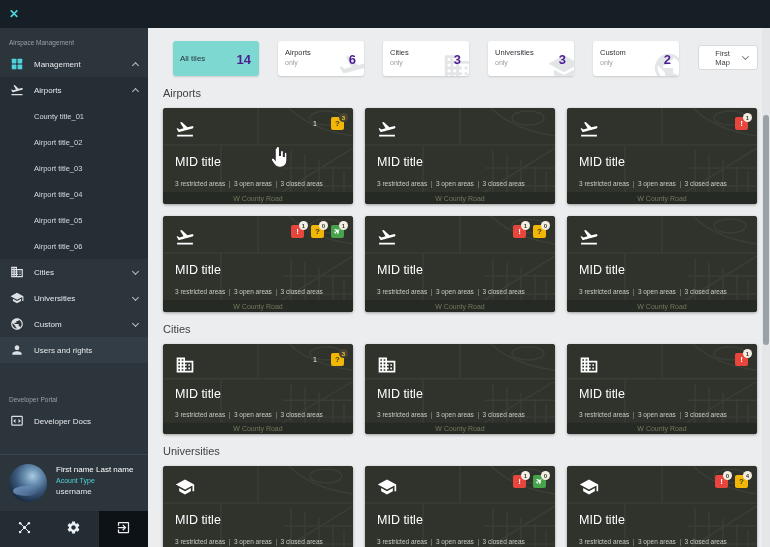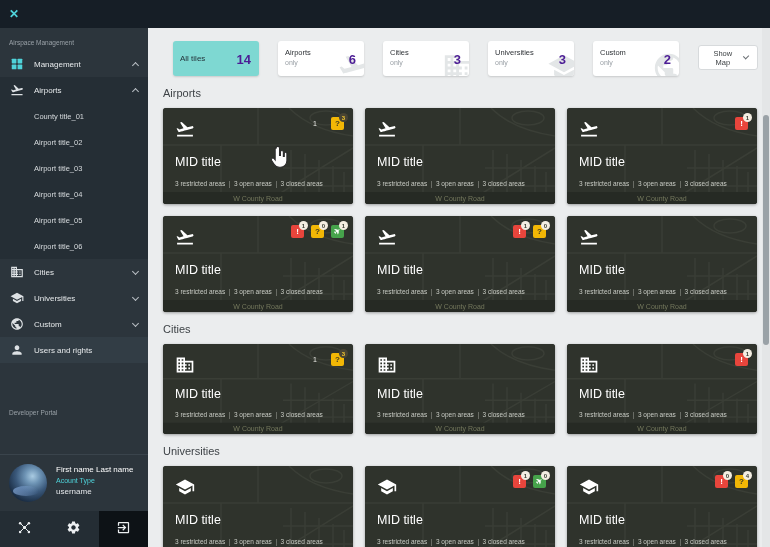--- a/index.html
+++ b/index.html
@@ -188,20 +188,29 @@
             <svg viewBox="0 0 24 24" fill="currentColor">
               <path d="M12 12c2.21 0 4-1.79 4-4s-1.79-4-4-4-4 1.79-4 4 1.79 4 4 4zm0 2c-2.67 0-8 1.34-8 4v2h16v-2c0-2.66-5.33-4-8-4z"></path>
             </svg>
           </span>
           <span class="lbl">Users and rights</span>
         </div>
       </div>
     </nav>
   <div class="devlabel">Developer Portal</div>
   <nav class="devmenu">
+      <div class="side-item">
+        <span class="ic">
+          <svg viewBox="0 0 24 24" fill="none" stroke="currentColor" stroke-width="2">
+            <rect x="3" y="4" width="18" height="15" rx="1"></rect>
+            <path d="M9.5 9.5 7 12l2.5 2.5M14.5 9.5 17 12l-2.5 2.5"></path>
+          </svg>
+        </span>
+        <span class="lbl">Developer Docs</span>
+      </div>
     </nav>
   <div style="flex:1"></div>
   <div class="userpanel">
     <div class="avatar">
         <i></i>
       </div>
     <div class="utxt">
       <div class="uname">First name Last name</div>
       <div class="utype">Acount Type</div>
       <div class="uuser">username</div>
@@ -260,21 +269,21 @@
           </svg></span>
       </div>
       <div class="tile">
         <div class="tl">Custom<div class="only">only</div></div>
         <span class="cnt">2</span>
         <span class="tile-bg-icon"><svg viewBox="0 0 24 24" fill="currentColor">
             <path d="M12 2C6.48 2 2 6.48 2 12s4.48 10 10 10 10-4.48 10-10S17.52 2 12 2zm-1 17.93c-3.95-.49-7-3.85-7-7.93 0-.62.08-1.21.21-1.79L9 15v1c0 1.1.9 2 2 2v1.93zm6.9-2.54c-.26-.81-1-1.39-1.9-1.39h-1v-3c0-.55-.45-1-1-1H8v-2h2c.55 0 1-.45 1-1V7h2c1.1 0 2-.9 2-2v-.41c2.93 1.19 5 4.06 5 7.41 0 2.08-.8 3.97-2.1 5.39z"></path>
           </svg></span>
       </div>
       <button class="showmap">
-      <span>Show Map</span>
+      <span>First Map</span>
       <span class="chev"></span>
     </button>
   </div>
   <div id="sections">
       <h2 class="section-title">Airports</h2>
       <div class="grid sec-airports">
         <article class="card">
           <svg class="map" viewBox="0 0 190 96" preserveAspectRatio="none">
             <rect width="190" height="96" fill="#2f332c"></rect>
             <g stroke="#3a3e36" stroke-width="1.5" fill="none">

